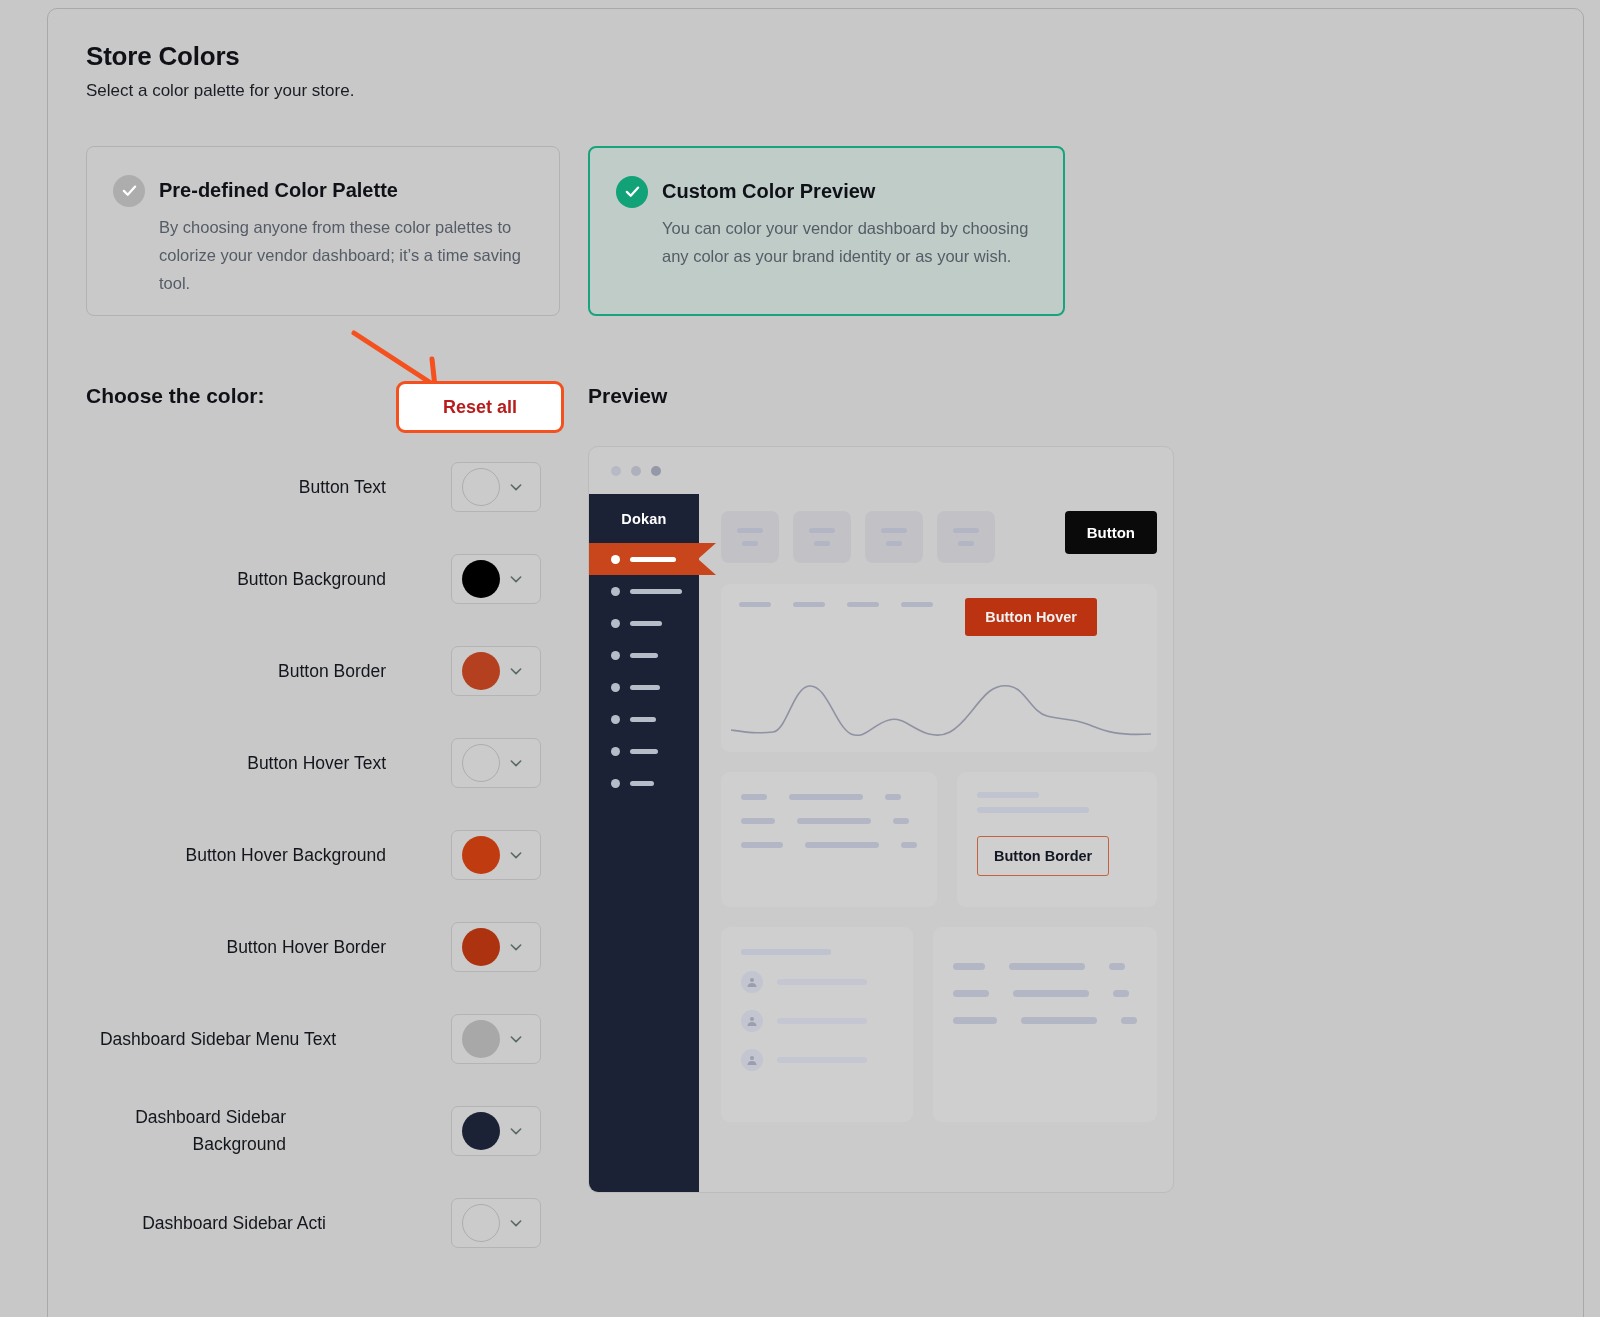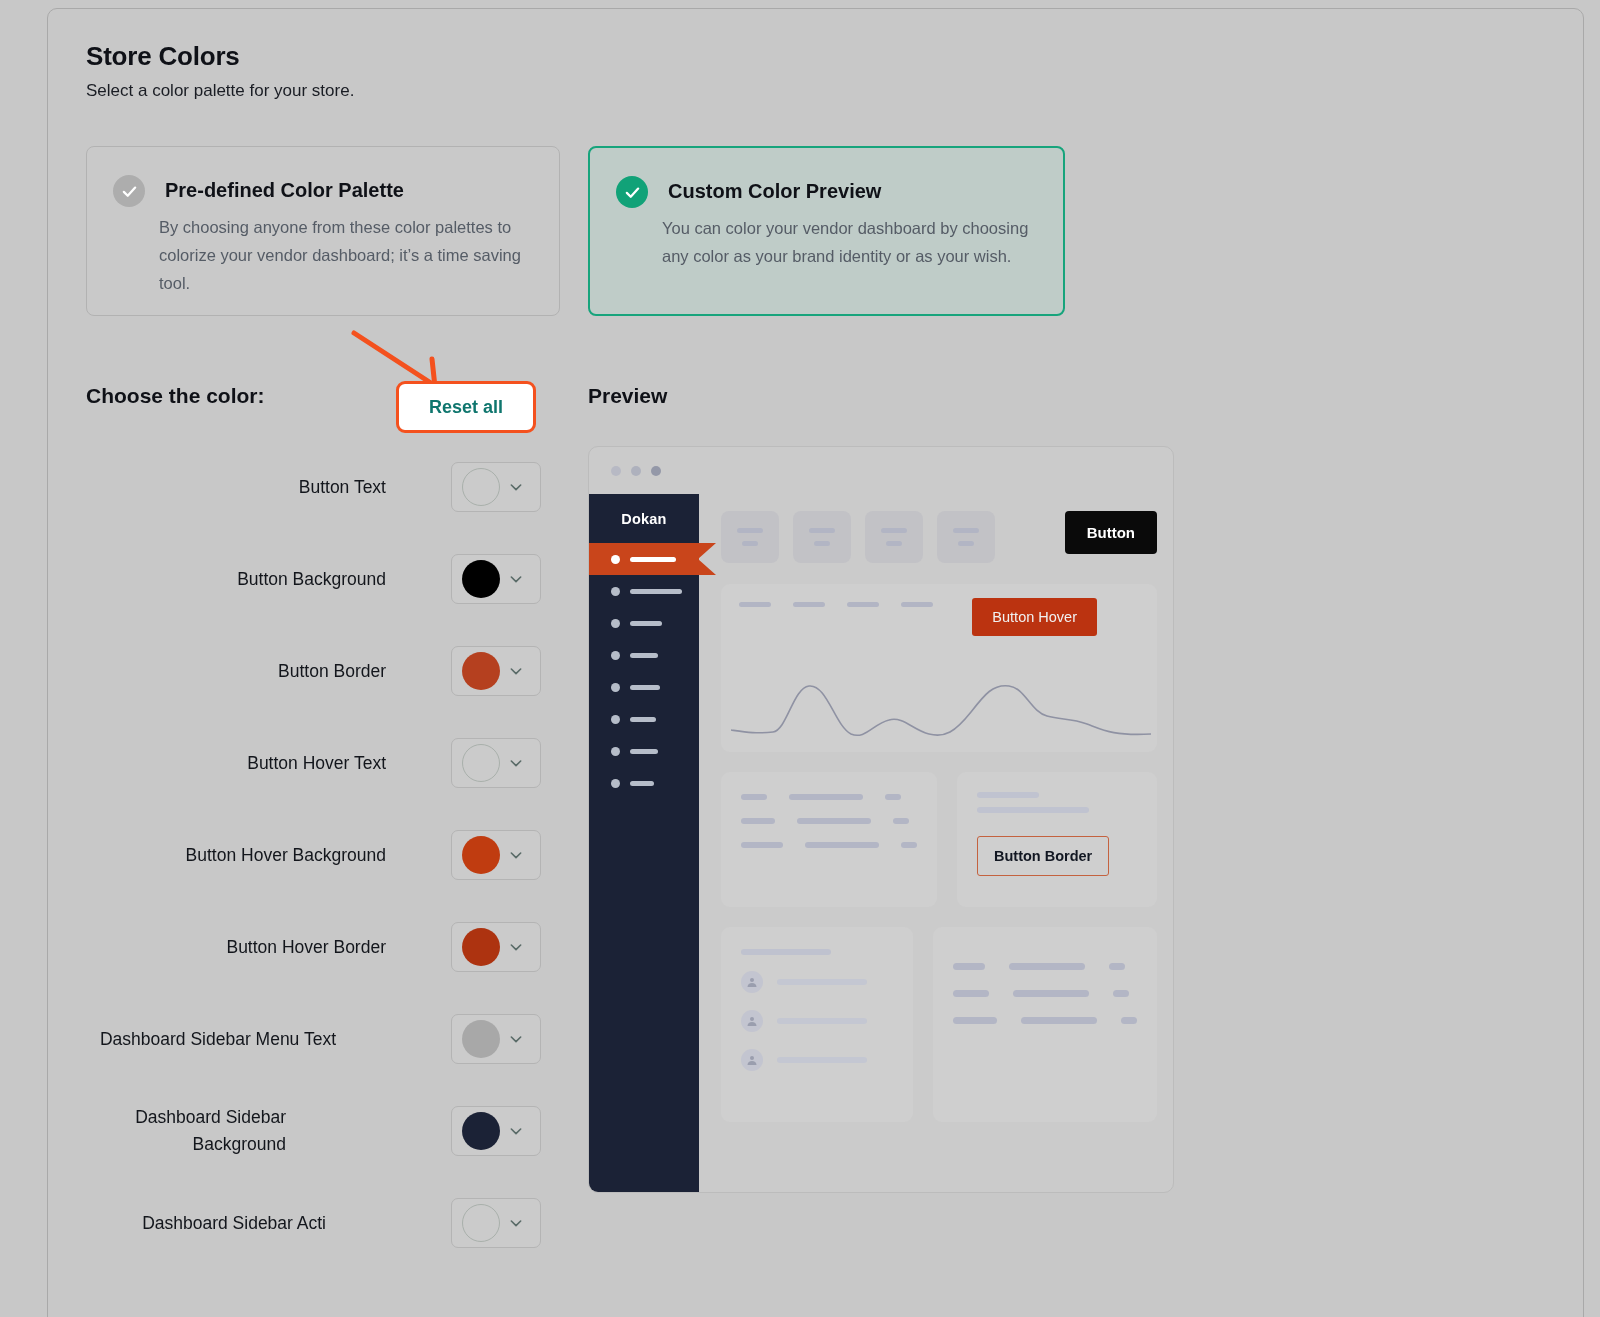--- a/index.html
+++ b/index.html
@@ -39,21 +39,21 @@
   #opt-pre {
     left: 38px; width: 474px; height: 170px;
     border: 1px solid #b2b2b2;
     background: rgba(255,255,255,0.035);
   }
   #opt-custom {
     left: 540px; width: 477px; height: 170px;
     border: 2px solid #17a47c;
     background: rgba(160,220,200,0.22);
   }
-  .opt-head { display: flex; align-items: flex-end; gap: 20px; }
+  .opt-head { display: flex; align-items: center; gap: 14px; }
   .check {
     width: 32px; height: 32px; border-radius: 50%;
     flex: 0 0 32px;
     display: flex; align-items: center; justify-content: center;
     margin-top: 1px;
   }
   .check.off { background: #adadad; }
   .check.on  { background: #11a278; }
   .check svg { width: 17px; height: 17px; }
   .opt-title {
@@ -67,25 +67,25 @@
   }
   #opt-custom .opt-desc { max-width: 392px; }
 
   
   .choose-title {
     position: absolute; left: 38px; top: 375px;
     font-size: 21px; font-weight: bold; color: #0f1117;
   }
   #reset-btn {
     position: absolute; left: 348px; top: 372px;
-    width: 140px; height: 52px;
+    width: 168px; height: 52px;
     background: #ffffff;
     border: 3px solid #f4511e;
     border-radius: 9px;
-    color: #0f766e; font-size: 18px; font-weight: bold;
+    color: #b91c1c; font-size: 18px; font-weight: bold;
     cursor: pointer;
     font-family: "Liberation Sans", sans-serif;
   }
   #anno-arrow {
     position: absolute; left: 300px; top: 318px;
     width: 110px; height: 70px; pointer-events: none;
   }
 
   
   #rows { position: absolute; left: 38px; top: 432px; width: 455px; }
@@ -158,21 +158,21 @@
     padding: 13px 22px; border: none; border-radius: 4px;
     cursor: pointer; font-family: "Liberation Sans", sans-serif;
   }
   .card { background: #cfcfcf; border-radius: 9px; }
   #chart-card { margin-top: 21px; height: 168px; padding: 18px 18px 0 18px; position: relative; }
   .legend { display: flex; gap: 22px; }
   .legend i { display: block; height: 5px; border-radius: 3px; background: #b2b5c4; }
   #btn-hover {
     position: absolute; right: 60px; top: 14px;
     background: #bb3310; color: #f1f1f1;
-    font-size: 14.5px; font-weight: normal;
+    font-size: 14.5px; font-weight: bold;
     padding: 11px 20px; border: none; border-radius: 3px;
     cursor: pointer; font-family: "Liberation Sans", sans-serif;
   }
   #wave { position: absolute; left: 10px; bottom: 4px; width: 420px; height: 80px; }
   .grid2 { display: flex; gap: 20px; margin-top: 20px; }
   .grid2 > .card { flex: 1; }
   #tbl-card { height: 135px; padding: 22px 20px; }
   .trow { display: flex; align-items: center; gap: 22px; margin-bottom: 18px; }
   .trow i { display: block; height: 6px; border-radius: 3px; background: #b3b6c5; }
   #border-card { height: 135px; padding: 20px; }

